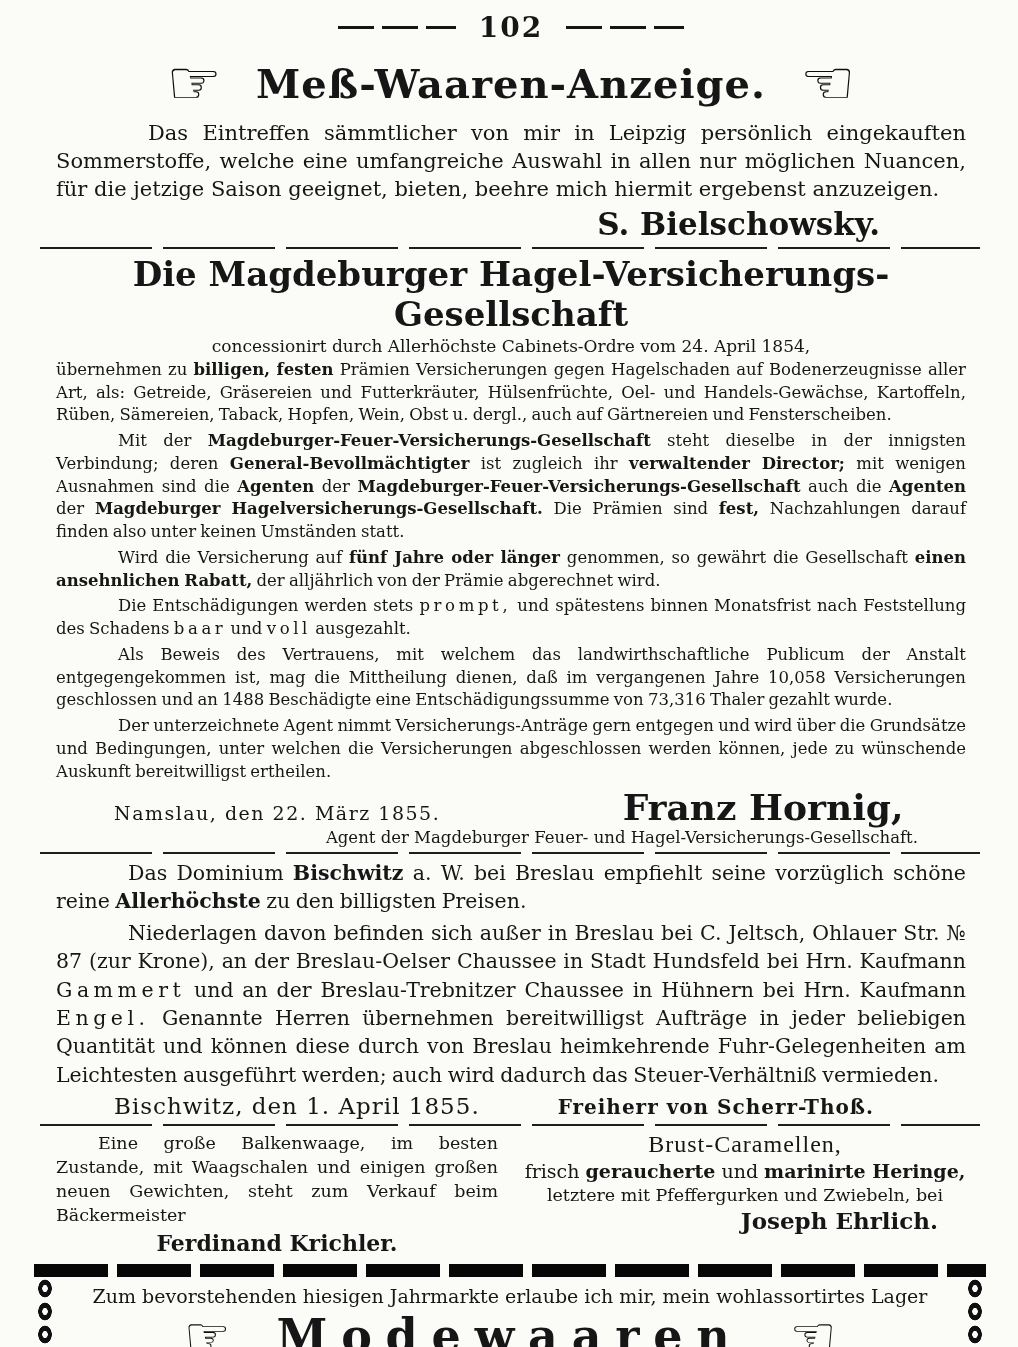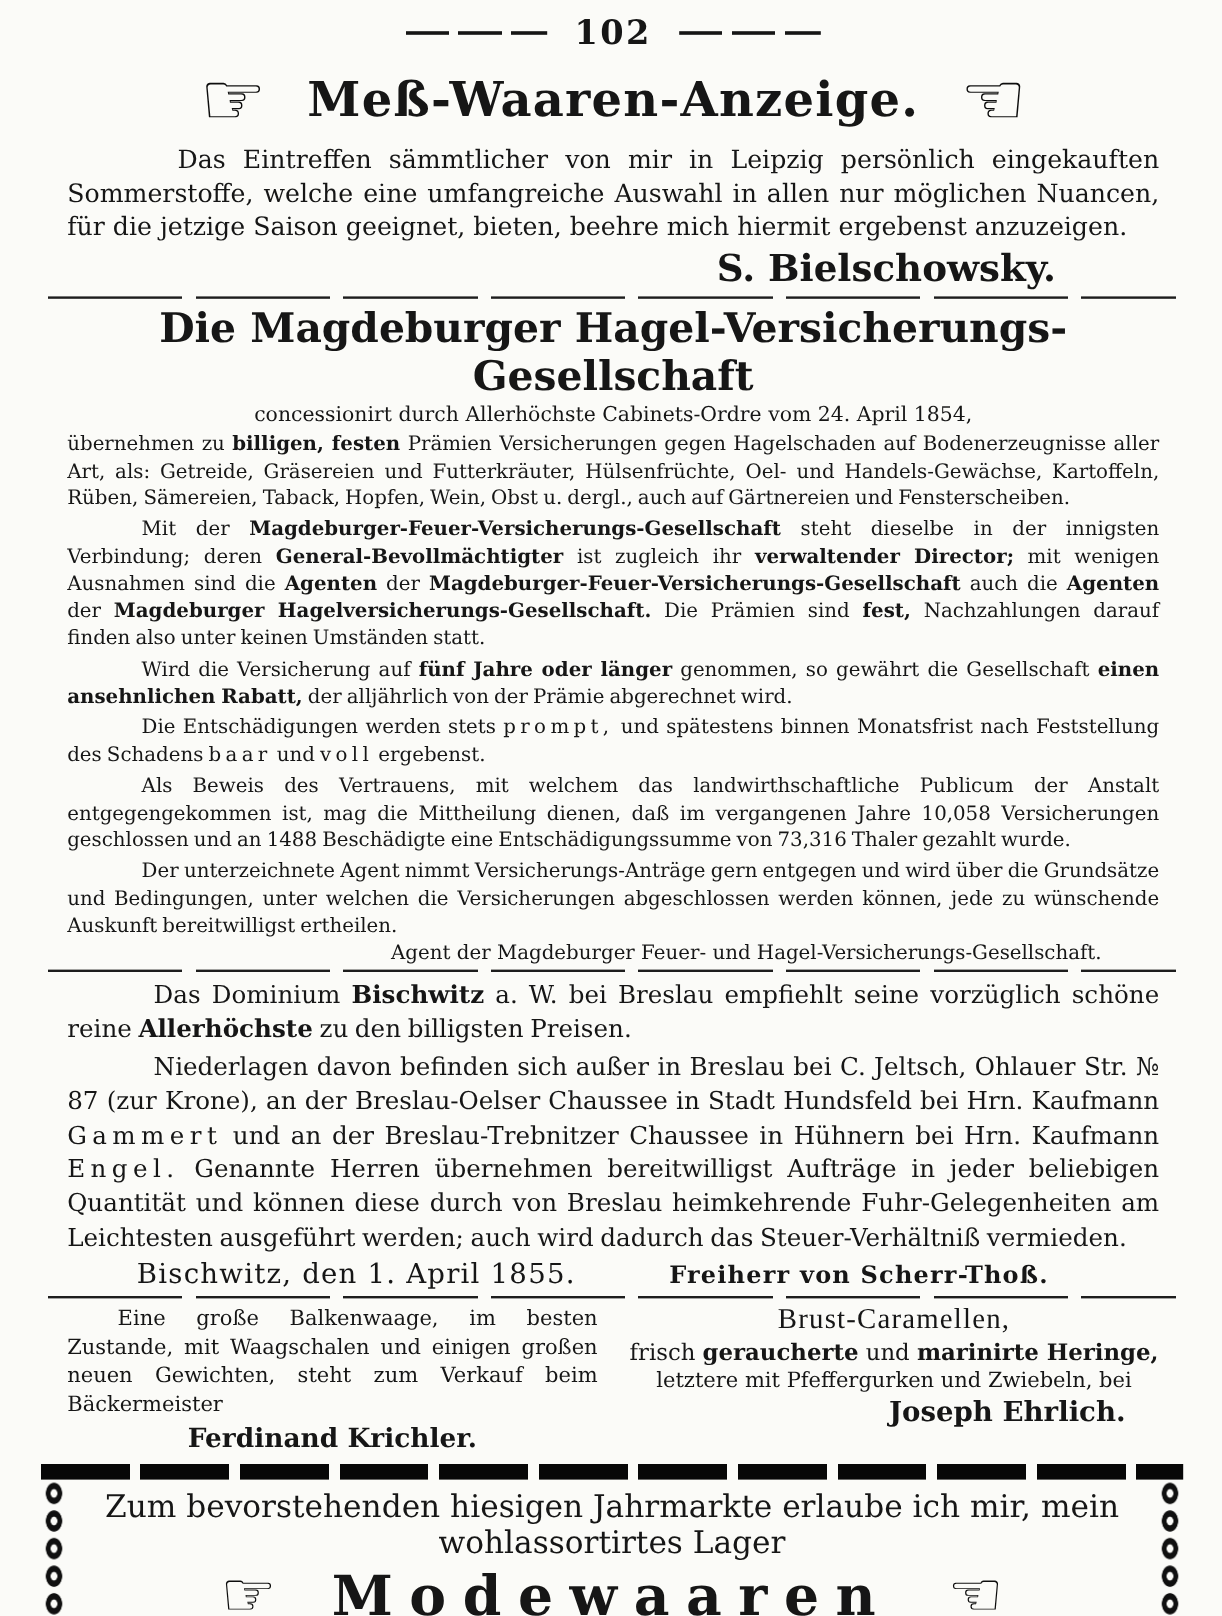--- a/index.html
+++ b/index.html
@@ -60,21 +60,21 @@
 
   
   .mode-box { position: relative; margin: 8px -20px 0 -22px; padding: 19px 30px 16px; }
   .mode-border-top, .mode-border-bottom { position: absolute; left: 0; right: 0; height: 13px;
     background: repeating-linear-gradient(90deg, #070707 0 74px, #fbfbf8 74px 83px); }
   .mode-border-top { top: 0; }
   .mode-border-left, .mode-border-right { position: absolute; top: 13px; bottom: 13px; width: 22px;
     background-image: radial-gradient(ellipse 6.5px 8.5px at 11px 11.5px, #fbfbf8 0 2.5px, #101010 3px 6.5px, rgba(0,0,0,0) 7px);
     background-size: 22px 23px; background-repeat: repeat-y; }
   .mode-border-left { left: 0; } .mode-border-right { right: 0; }
-  .mode-intro { text-align: center; font-size: 26px; margin-top: 2px; }
+  .mode-intro { text-align: center; font-size: 19px; margin-top: 2px; }
   .mode-title-row { display: flex; align-items: center; justify-content: center; gap: 46px; margin-top: 2px; }
   .mode-title-row .hand { font-size: 52px; }
   .mode-title { font-size: 46px; font-weight: bold; letter-spacing: 0.30em; }
 </style>
 </head>
 <body>
 
 <div class="page">
 
   <div class="pagenum-row">
@@ -94,23 +94,27 @@
   </section>
 
   <div class="rule"></div>
 
   <section>
     <h2 class="hagel-title">Die Magdeburger Hagel-Versicherungs-Gesellschaft</h2>
     <div class="hagel-sub">concessionirt durch Allerhöchste Cabinets-Ordre vom 24. April 1854,</div>
     <p class="hp first"><span>übernehmen zu </span><span class="seg-bold">billigen, festen</span><span> Prämien Versicherungen gegen Hagelschaden auf Bodenerzeugnisse aller Art, als: Getreide, Gräsereien und Futterkräuter, Hülsenfrüchte, Oel- und Handels-Gewächse, Kartoffeln, Rüben, Sämereien, Taback, Hopfen, Wein, Obst u. dergl., auch auf Gärtnereien und Fensterscheiben.</span></p>
     <p class="hp"><span>Mit der </span><span class="seg-bold">Magdeburger-Feuer-Versicherungs-Gesellschaft</span><span> steht dieselbe in der innigsten Verbindung; deren </span><span class="seg-bold">General-Bevollmächtigter</span><span> ist zugleich ihr </span><span class="seg-bold">verwaltender Director;</span><span> mit wenigen Ausnahmen sind die </span><span class="seg-bold">Agenten</span><span> der </span><span class="seg-bold">Magdeburger-Feuer-Versicherungs-Gesellschaft</span><span> auch die </span><span class="seg-bold">Agenten</span><span> der </span><span class="seg-bold">Magdeburger Hagelversicherungs-Gesellschaft.</span><span> Die Prämien sind </span><span class="seg-bold">fest,</span><span> Nachzahlungen darauf finden also unter keinen Umständen statt.</span></p>
     <p class="hp"><span>Wird die Versicherung auf </span><span class="seg-bold">fünf Jahre oder länger</span><span> genommen, so gewährt die Gesellschaft </span><span class="seg-bold">einen ansehnlichen Rabatt,</span><span> der alljährlich von der Prämie abgerechnet wird.</span></p>
-    <p class="hp"><span>Die Entschädigungen werden stets </span><span class="seg-ls">prompt,</span><span> und spätestens binnen Monatsfrist nach Feststellung des Schadens </span><span class="seg-ls">baar</span><span> und </span><span class="seg-ls">voll</span><span> ergebenst.</span></p>
+    <p class="hp"><span>Die Entschädigungen werden stets </span><span class="seg-ls">prompt,</span><span> und spätestens binnen Monatsfrist nach Feststellung des Schadens </span><span class="seg-ls">baar</span><span> und </span><span class="seg-ls">voll</span><span> ausgezahlt.</span></p>
     <p class="hp"><span>Als Beweis des Vertrauens, mit welchem das landwirthschaftliche Publicum der Anstalt entgegengekommen ist, mag die Mittheilung dienen, daß im vergangenen Jahre 10,058 Versicherungen geschlossen und an 1488 Beschädigte eine Entschädigungssumme von 73,316 Thaler gezahlt wurde.</span></p>
     <p class="hp"><span>Der unterzeichnete Agent nimmt Versicherungs-Anträge gern entgegen und wird über die Grundsätze und Bedingungen, unter welchen die Versicherungen abgeschlossen werden können, jede zu wünschende Auskunft bereitwilligst ertheilen.</span></p>
+    <div class="sig-row">
+      <span class="hagel-dateline">Namslau, den 22. März 1855.</span>
+      <span class="hagel-sig">Franz Hornig,</span>
+    </div>
     <div class="hagel-role">Agent der Magdeburger Feuer- und Hagel-Versicherungs-Gesellschaft.</div>
   </section>
 
   <div class="rule"></div>
 
   <section>
     <p class="bp"><span>Das Dominium </span><span class="seg-bold">Bischwitz</span><span> a. W. bei Breslau empfiehlt seine vorzüglich schöne reine </span><span class="seg-bold">Allerhöchste</span><span> zu den billigsten Preisen.</span></p>
     <p class="bp"><span>Niederlagen davon befinden sich außer in Breslau bei C. Jeltsch, Ohlauer Str. № 87 (zur Krone), an der Breslau-Oelser Chaussee in Stadt Hundsfeld bei Hrn. Kaufmann </span><span class="seg-ls">Gammert</span><span> und an der Breslau-Trebnitzer Chaussee in Hühnern bei Hrn. Kaufmann </span><span class="seg-ls">Engel.</span><span> Genannte Herren übernehmen bereitwilligst Aufträge in jeder beliebigen Quantität und können diese durch von Breslau heimkehrende Fuhr-Gelegenheiten am Leichtesten ausgeführt werden; auch wird dadurch das Steuer-Verhältniß vermieden.</span></p>
     <div class="bisch-row">
       <span class="bisch-dateline">Bischwitz, den 1. April 1855.</span>

